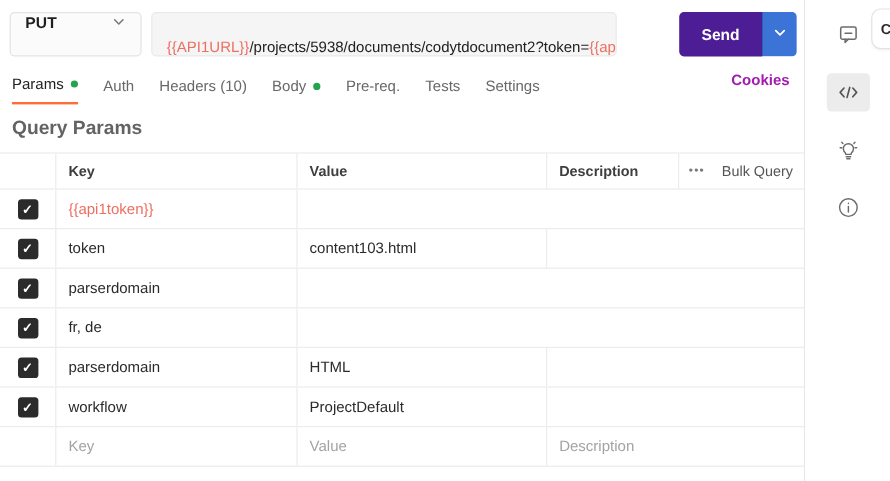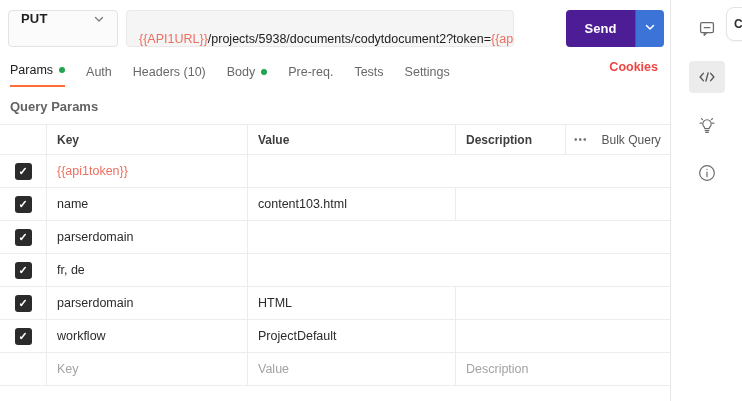--- a/index.html
+++ b/index.html
@@ -60,26 +60,26 @@
     font-size: 12.5px; color: #686868; margin-right: 21px; cursor: pointer;
     padding-bottom: 8px; display: flex; align-items: center; white-space: nowrap;
   }
   .tab.active { color: #212121; border-bottom: 2px solid #ff6c37; }
   .tab .dot {
     width: 6px; height: 6px; border-radius: 50%; background: #23a44e;
     display: inline-block; margin-left: 6px;
   }
   .cookies-link {
     position: absolute; right: 12px; top: 0;
-    font-size: 12.5px; font-weight: 700; color: #ef4444; cursor: pointer; text-decoration: none;
+    font-size: 12.5px; font-weight: 700; color: #a21caf; cursor: pointer; text-decoration: none;
   }
 
   
   .section-title {
-    font-size: 13px; font-weight: 700; color: #636363;
+    font-size: 16px; font-weight: 700; color: #636363;
     margin: 12px 0 10px 10px;
   }
 
   
   .params-table { width: 670px; border-top: 1px solid #ececec; }
   .t-row {
     display: grid; grid-template-columns: 46px 201px 208px 1fr;
     border-bottom: 1px solid #ececec; height: 33px; align-items: stretch;
   }
   .t-row.header {
@@ -209,21 +209,21 @@
           <span class="checkbox">✓</span>
         </div>
         <div class="cell b-left var-text">{{api1token}}</div>
         <div class="cell b-left"></div>
       </div>
 
       <div class="t-row">
         <div class="cell cb-cell">
           <span class="checkbox">✓</span>
         </div>
-        <div class="cell b-left">name</div>
+        <div class="cell b-left">token</div>
         <div class="cell b-left">content103.html</div>
         <div class="cell b-left"></div>
       </div>
 
       <div class="t-row">
         <div class="cell cb-cell">
           <span class="checkbox">✓</span>
         </div>
         <div class="cell b-left">parserdomain</div>
         <div class="cell b-left"></div>

